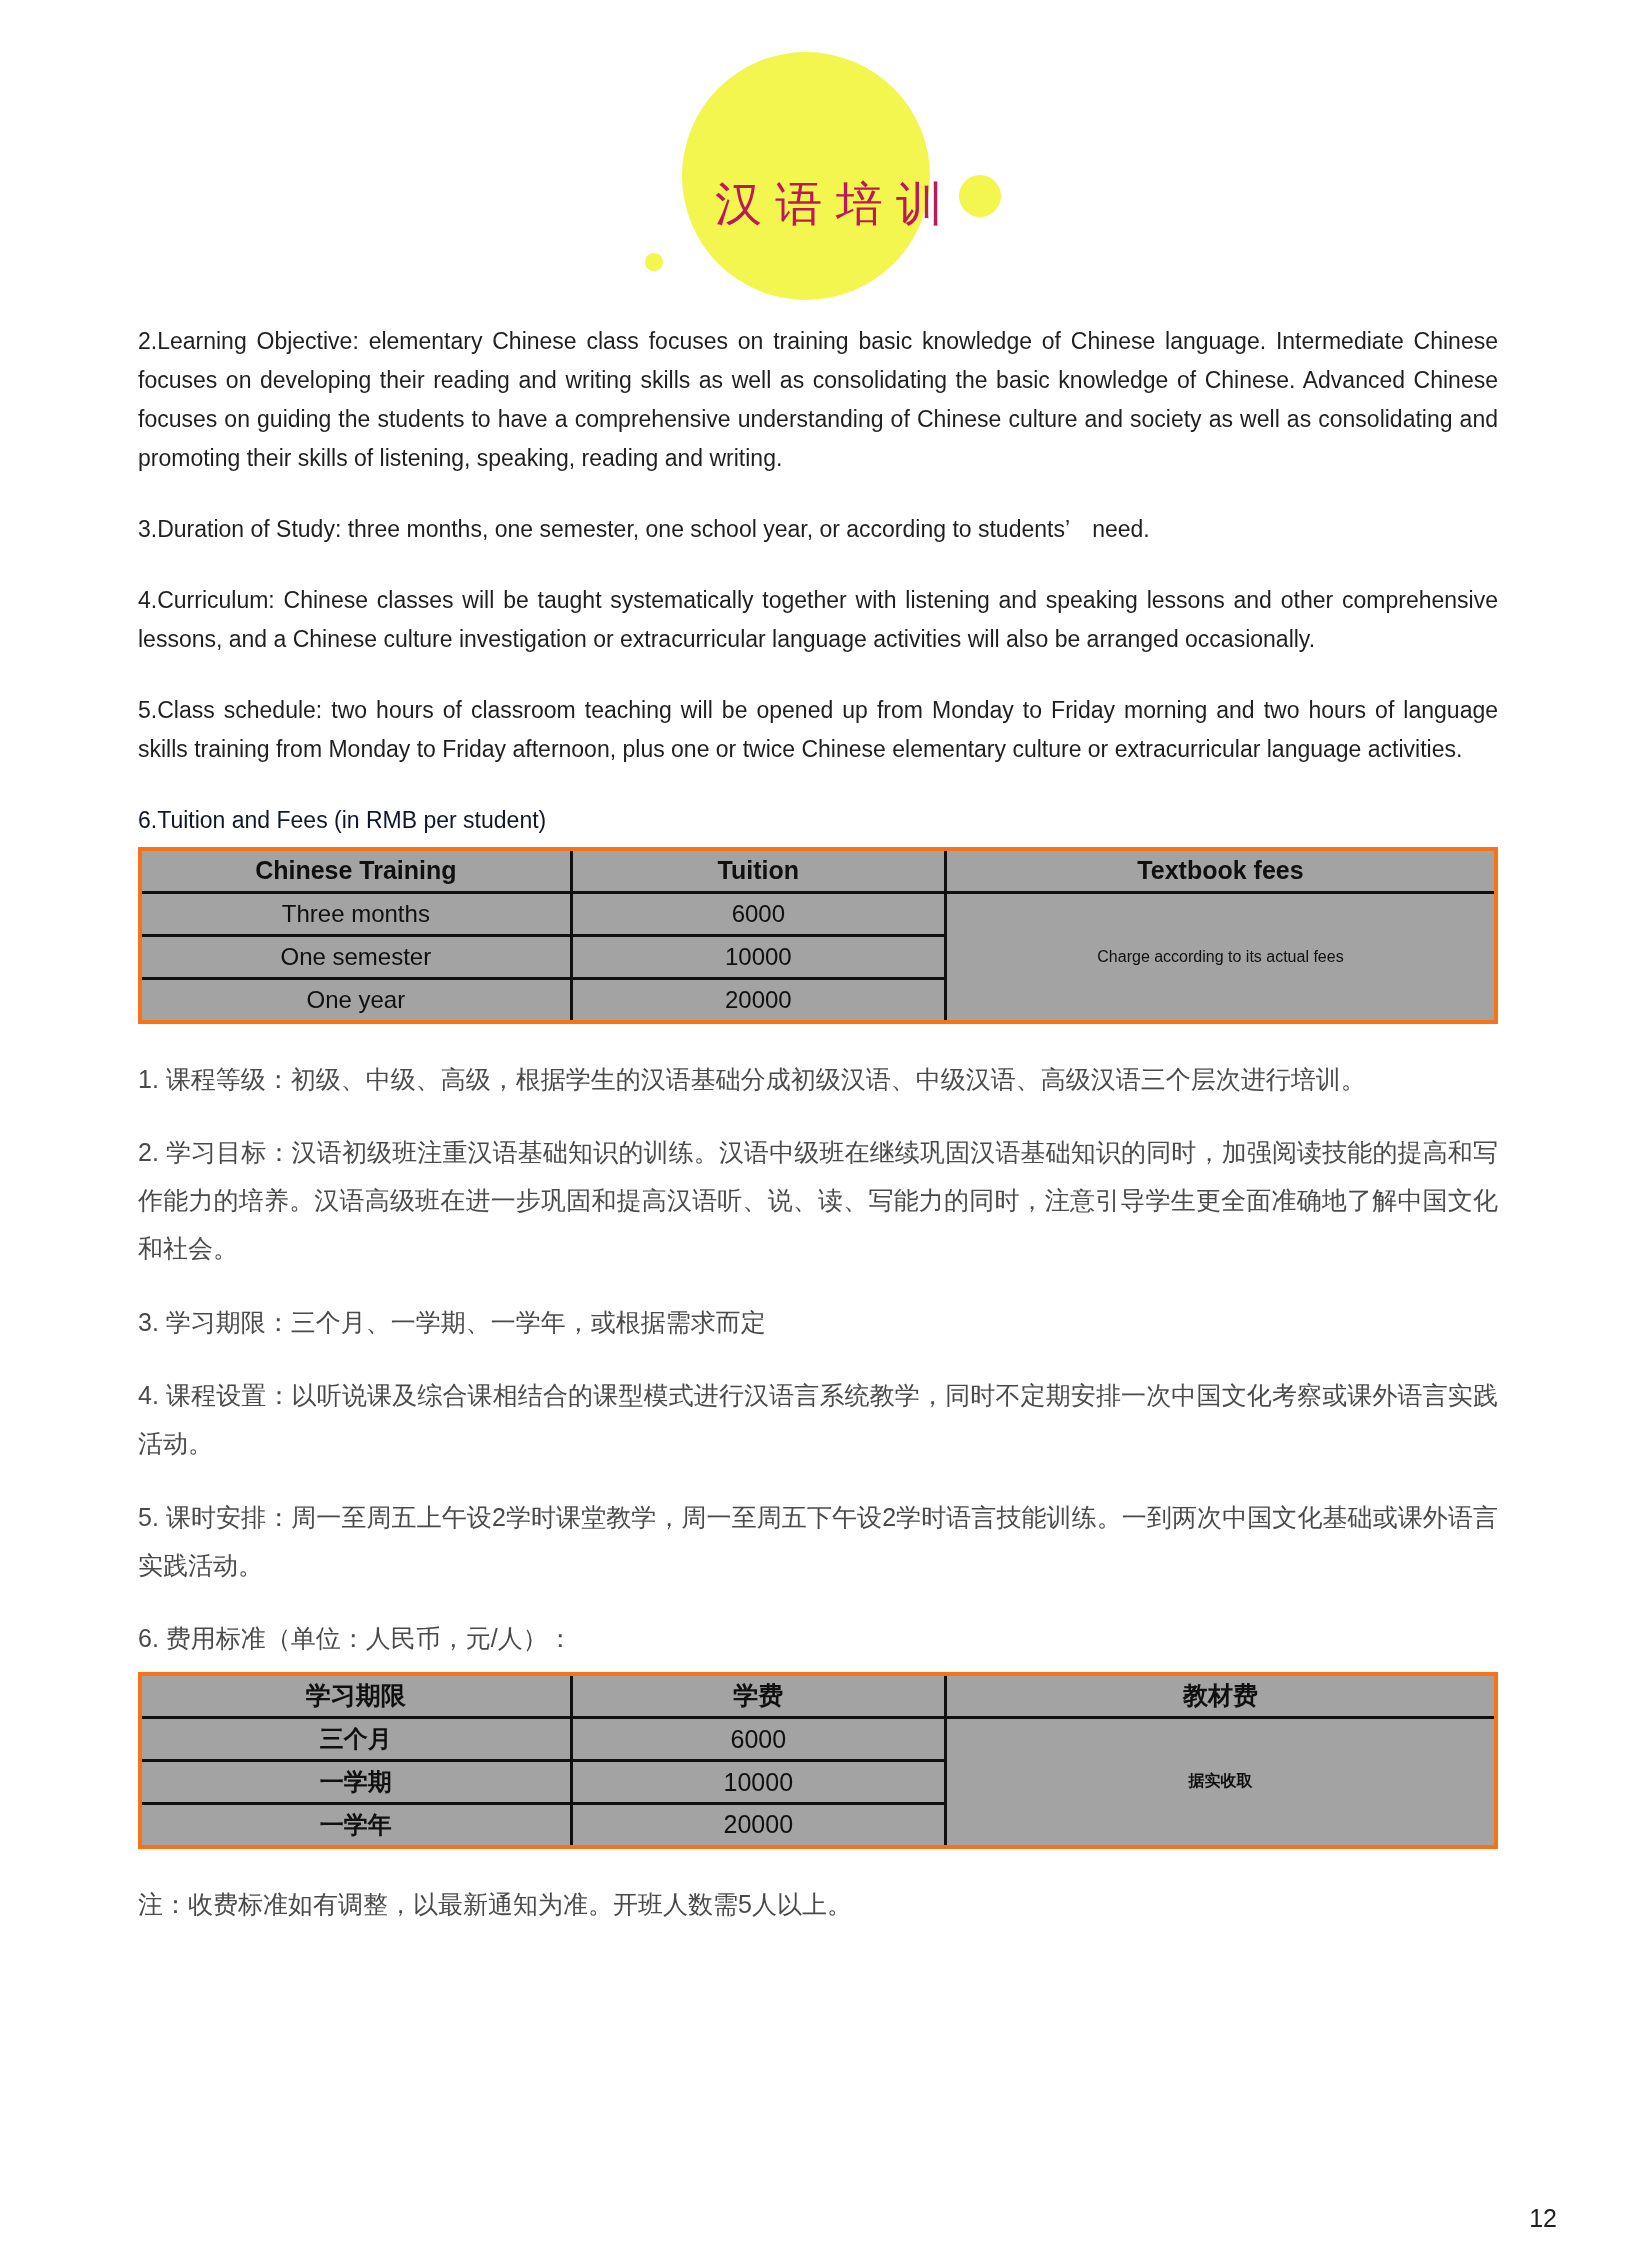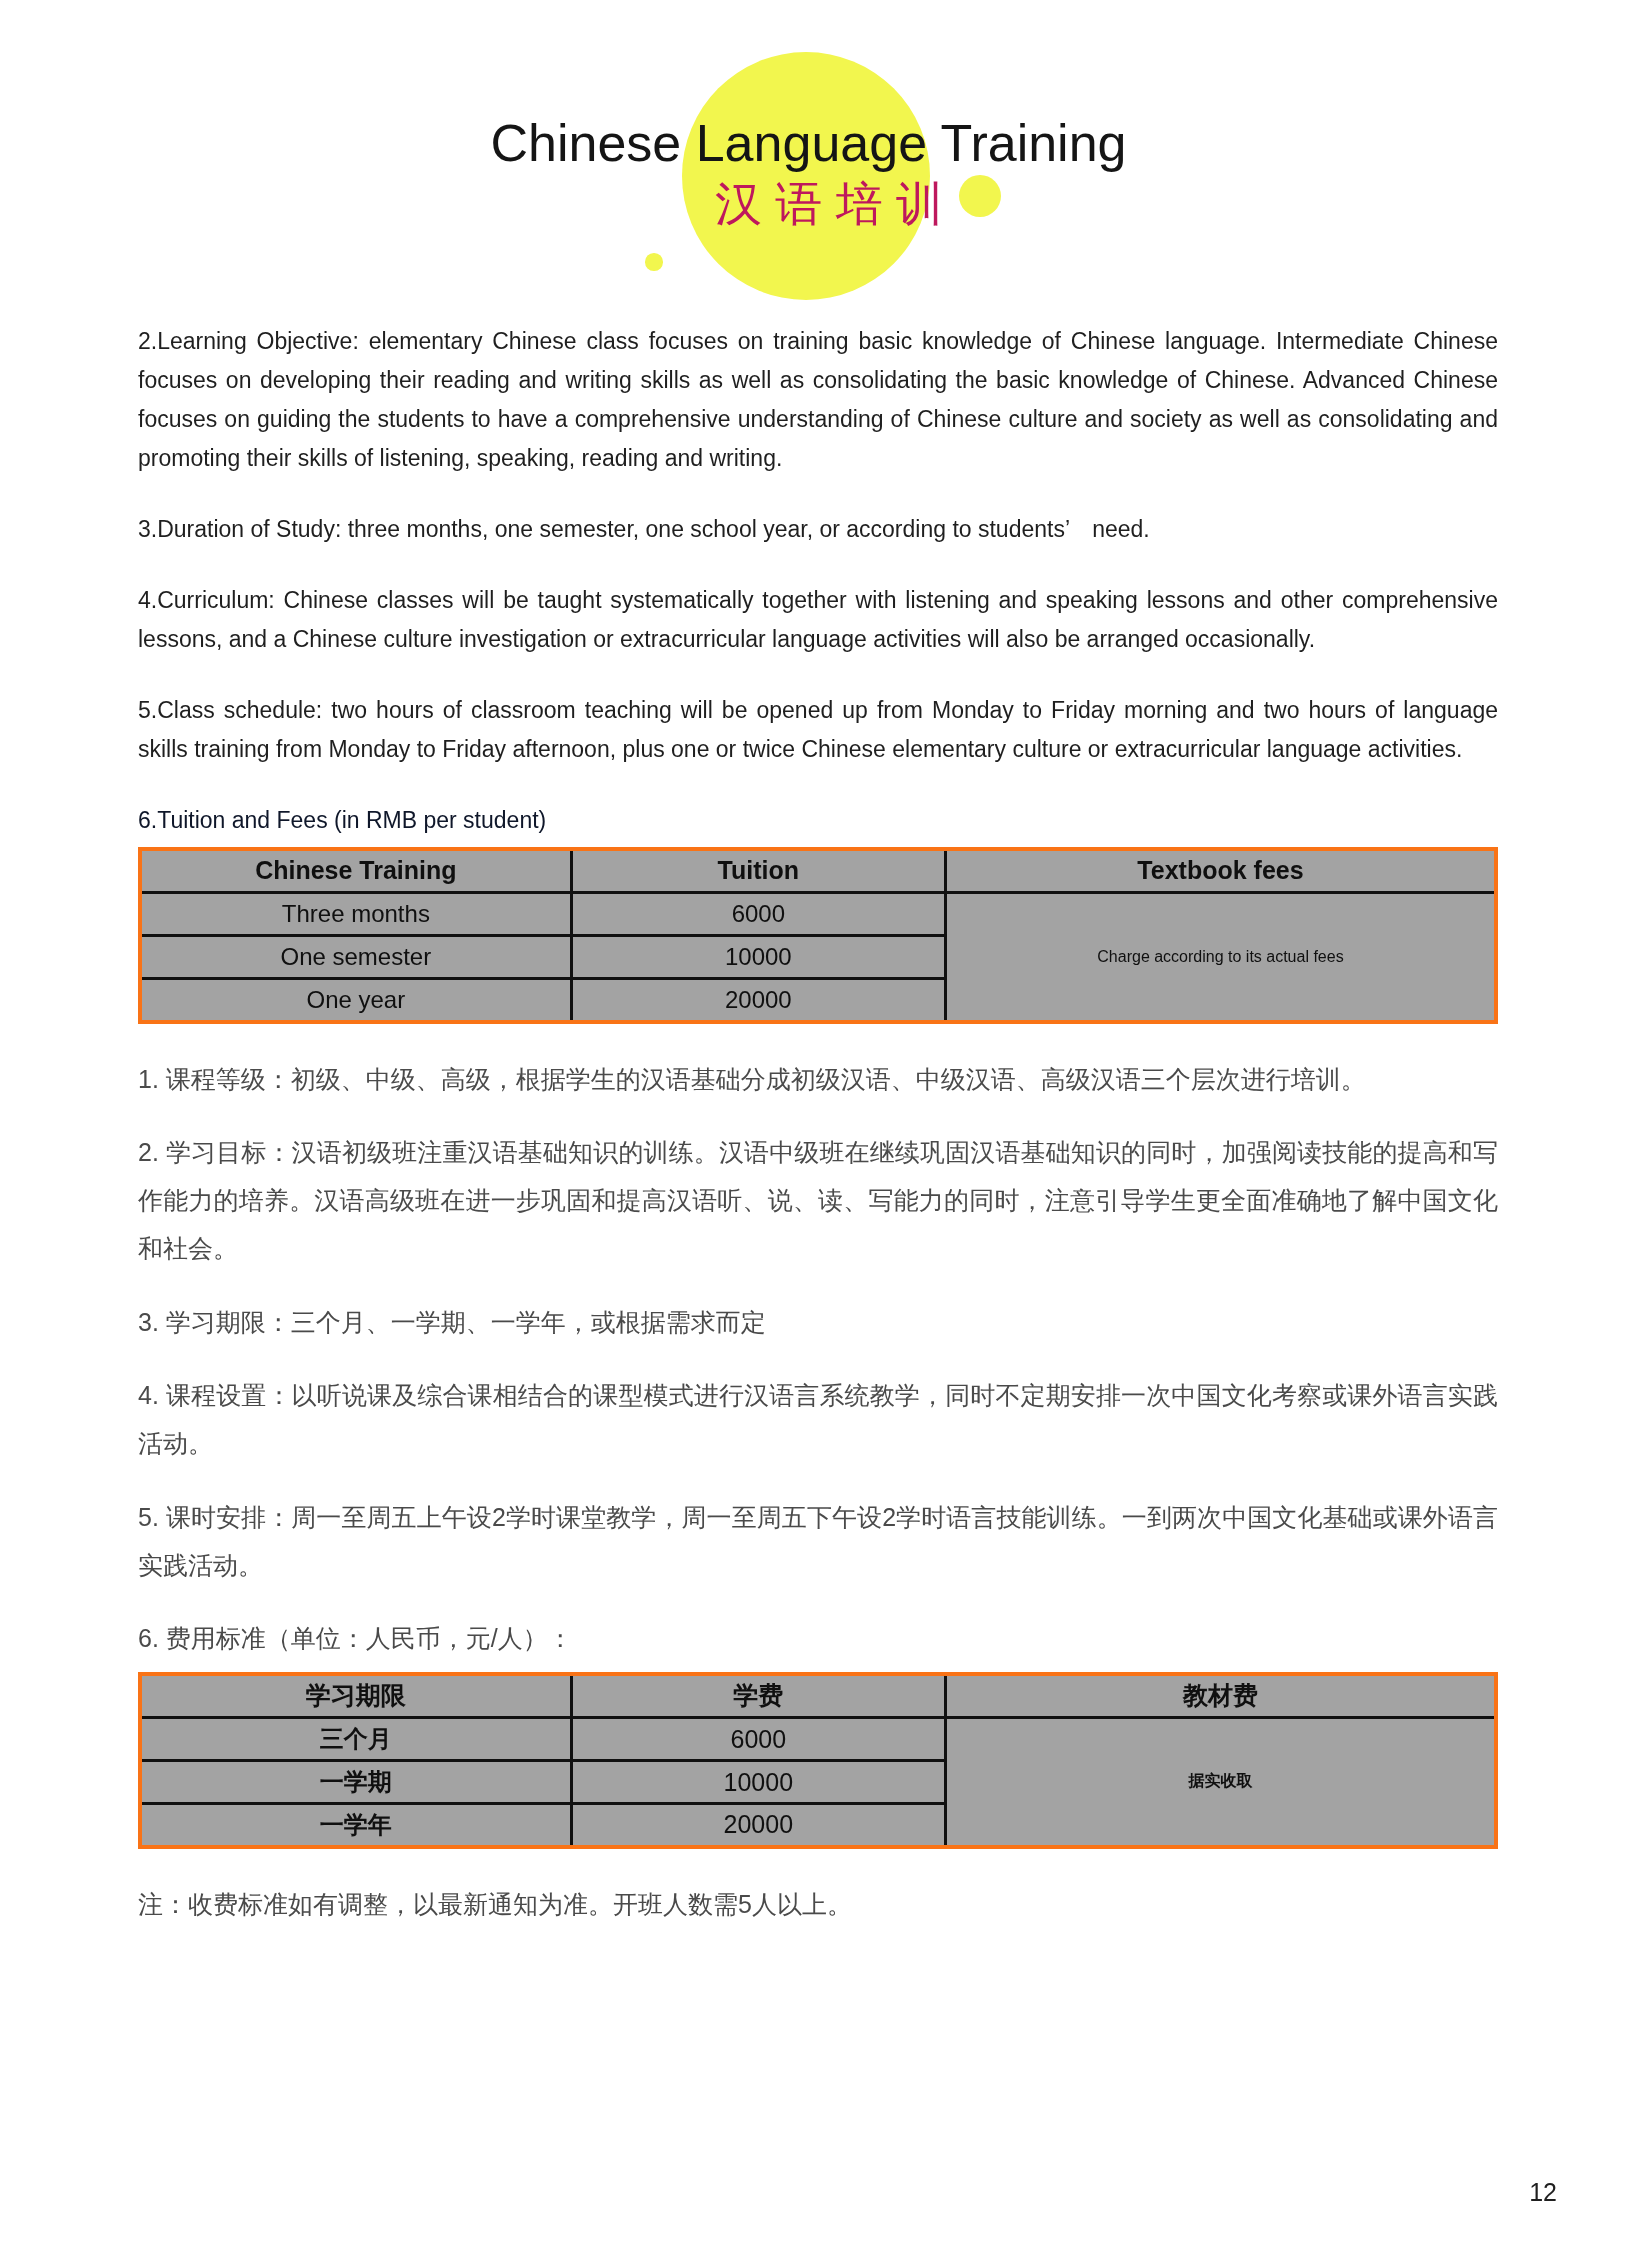--- a/index.html
+++ b/index.html
@@ -72,34 +72,33 @@
   .zh-table th { font-size: 25.5px; }
   .zh-table td.cjk { font-weight: 700; font-size: 24px; }
   .zh-table td.num { font-weight: 400; font-size: 25px; }
   .zh-table td.merged { font-weight: 700; font-size: 25px; }
   .en-note { margin-bottom: 39px; }
   .zh-note { margin-bottom: 0; }
 
   
   .page-number {
     position: absolute;
-    right: 79px; bottom: 54px;
+    right: 79px; bottom: 28px;
     font-size: 25px; color: #1f1f1f;
   }
 </style>
 </head>
 <body>
 
 <div class="page">
 
   <div class="header">
     <div class="circle circle-big"></div>
     <div class="circle circle-small"></div>
     <div class="circle circle-dot"></div>
-    <div class="title-en">Chinese Language Training</div>
     <div class="title-zh">汉语培训</div>
   </div>
 
   <div class="content">
 
     <p class="p-en">2.Learning Objective: elementary Chinese class focuses on training basic knowledge of Chinese language. Intermediate Chinese focuses on developing their reading and writing skills as well as consolidating the basic knowledge of Chinese. Advanced Chinese focuses on guiding the students to have a comprehensive understanding of Chinese culture and society as well as consolidating and promoting their skills of listening, speaking, reading and writing.</p>
     <p class="p-en no-justify">3.Duration of Study: three months, one semester, one school year, or according to students’　need.</p>
     <p class="p-en">4.Curriculum: Chinese classes will be taught systematically together with listening and speaking lessons and other comprehensive lessons, and a Chinese culture investigation or extracurricular language activities will also be arranged occasionally.</p>
     <p class="p-en">5.Class schedule: two hours of classroom teaching will be opened up from Monday to Friday morning and two hours of language skills training from Monday to Friday afternoon, plus one or twice Chinese elementary culture or extracurricular language activities.</p>
 

